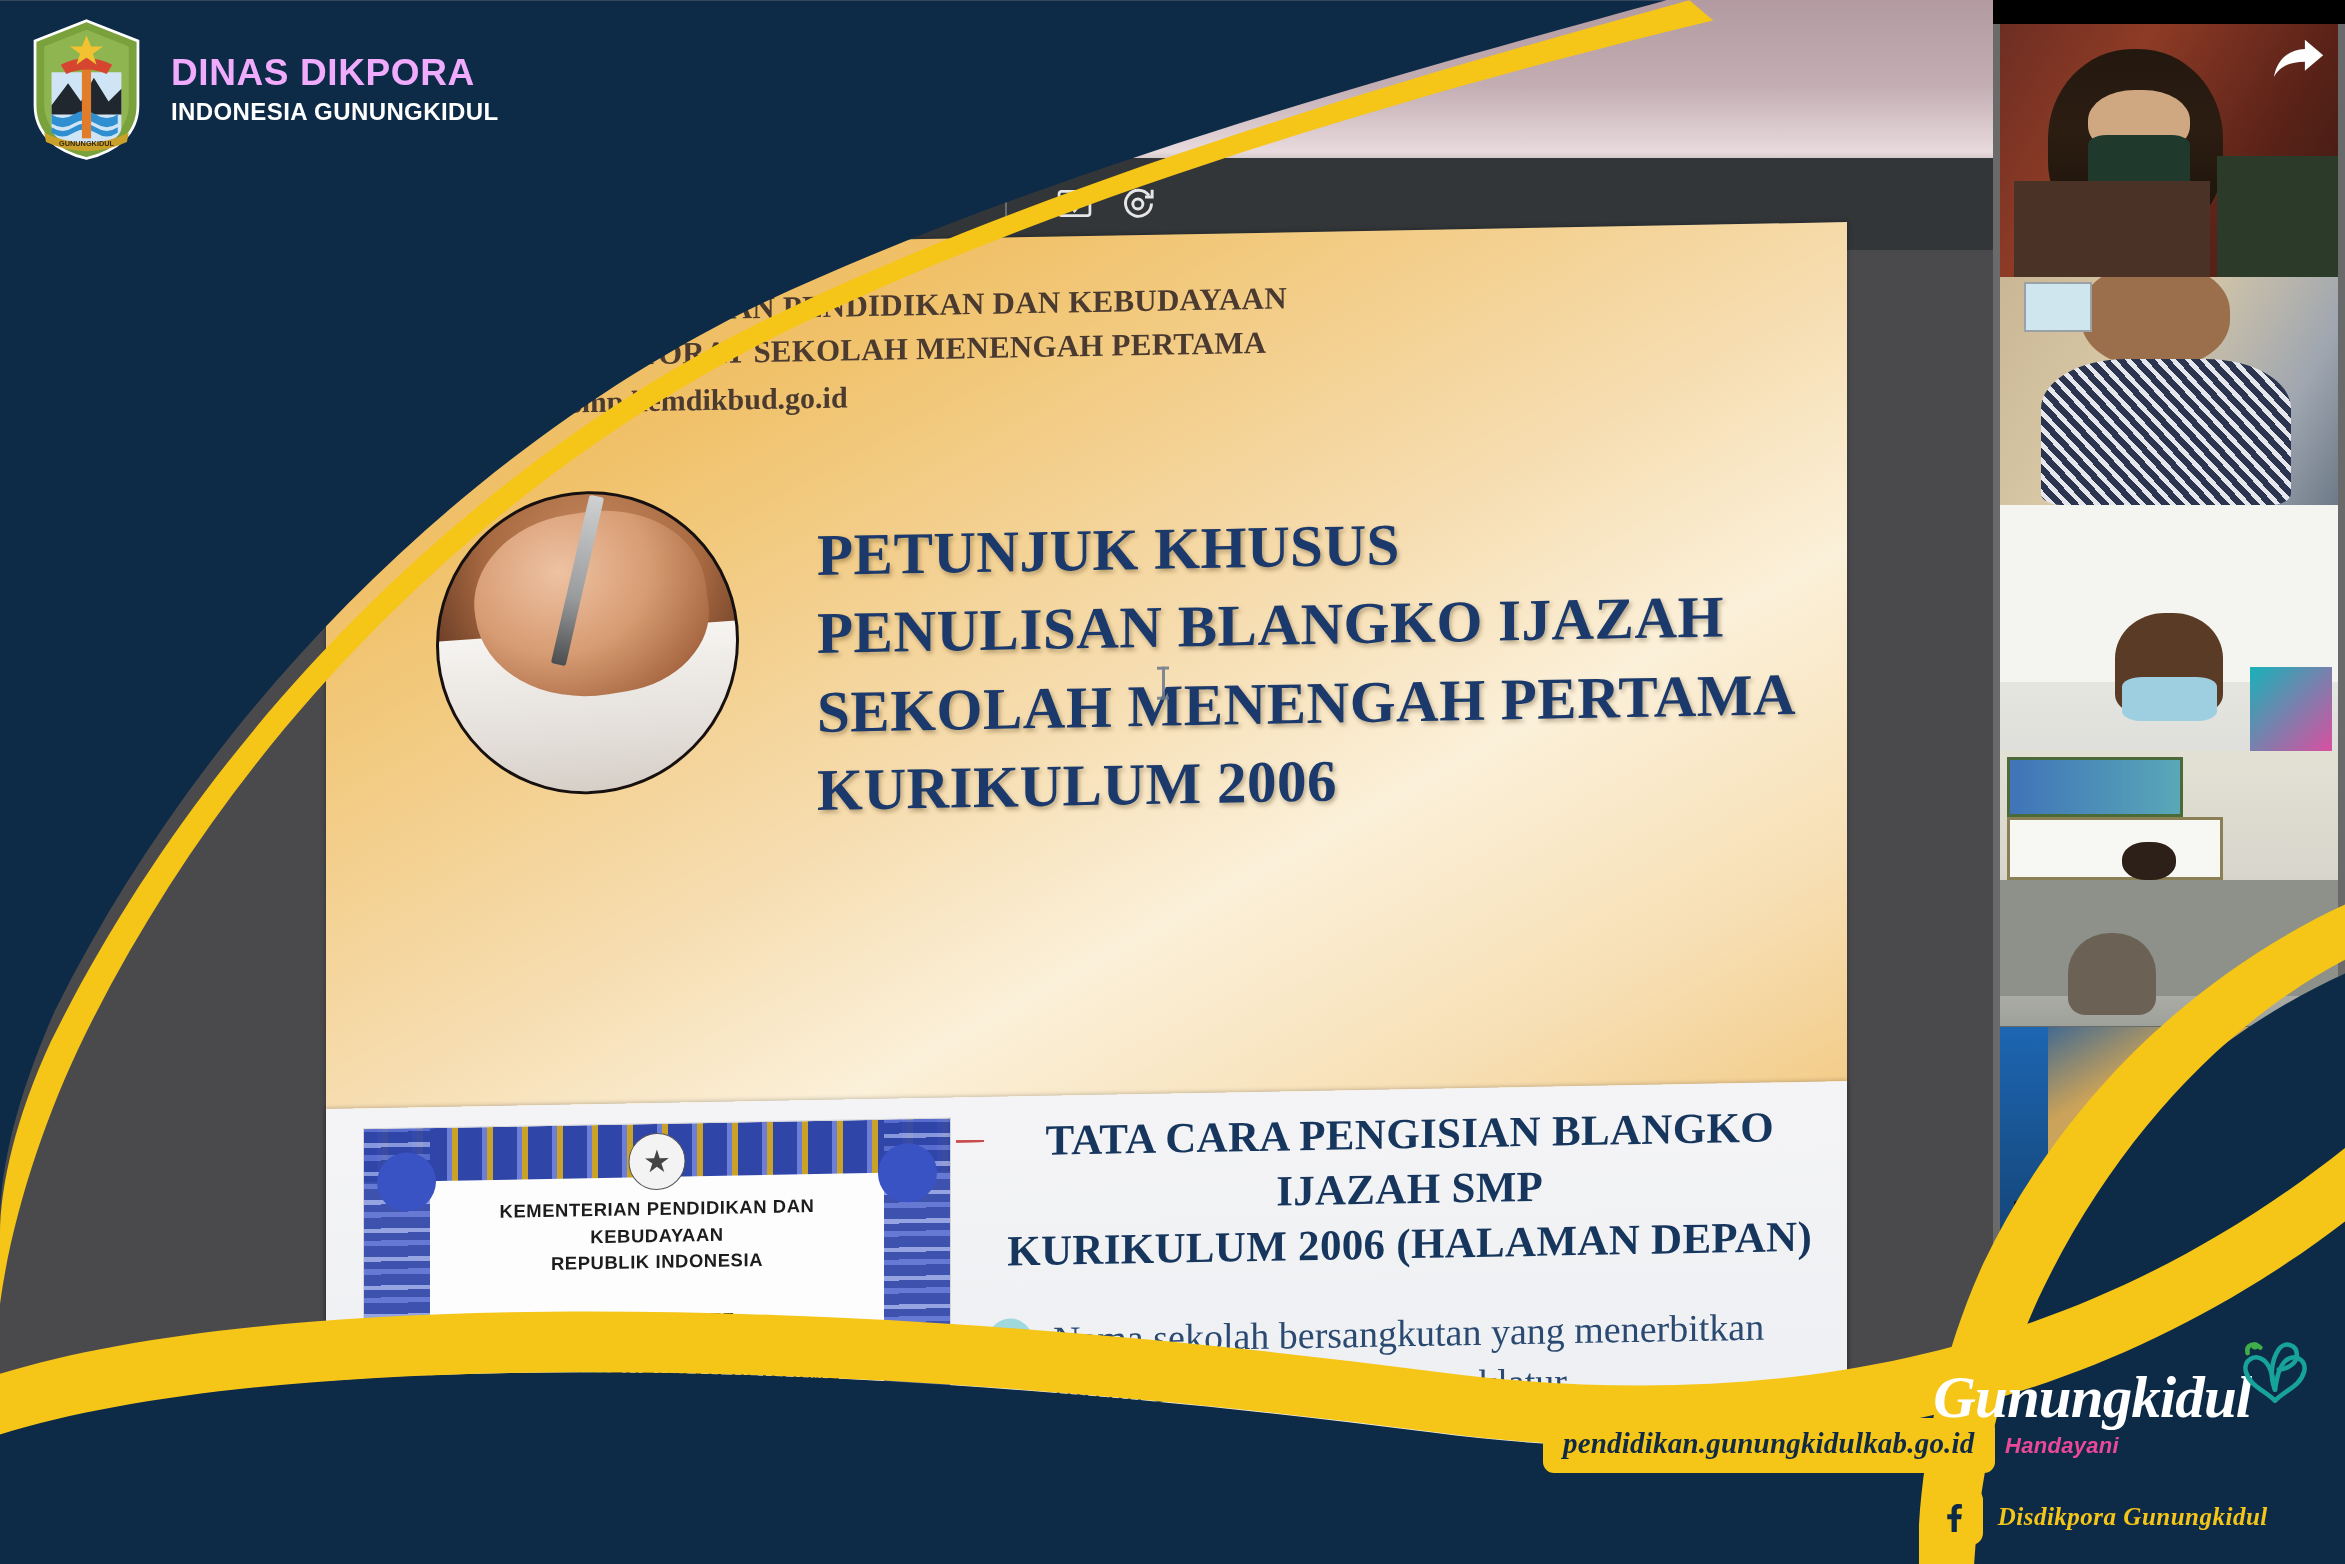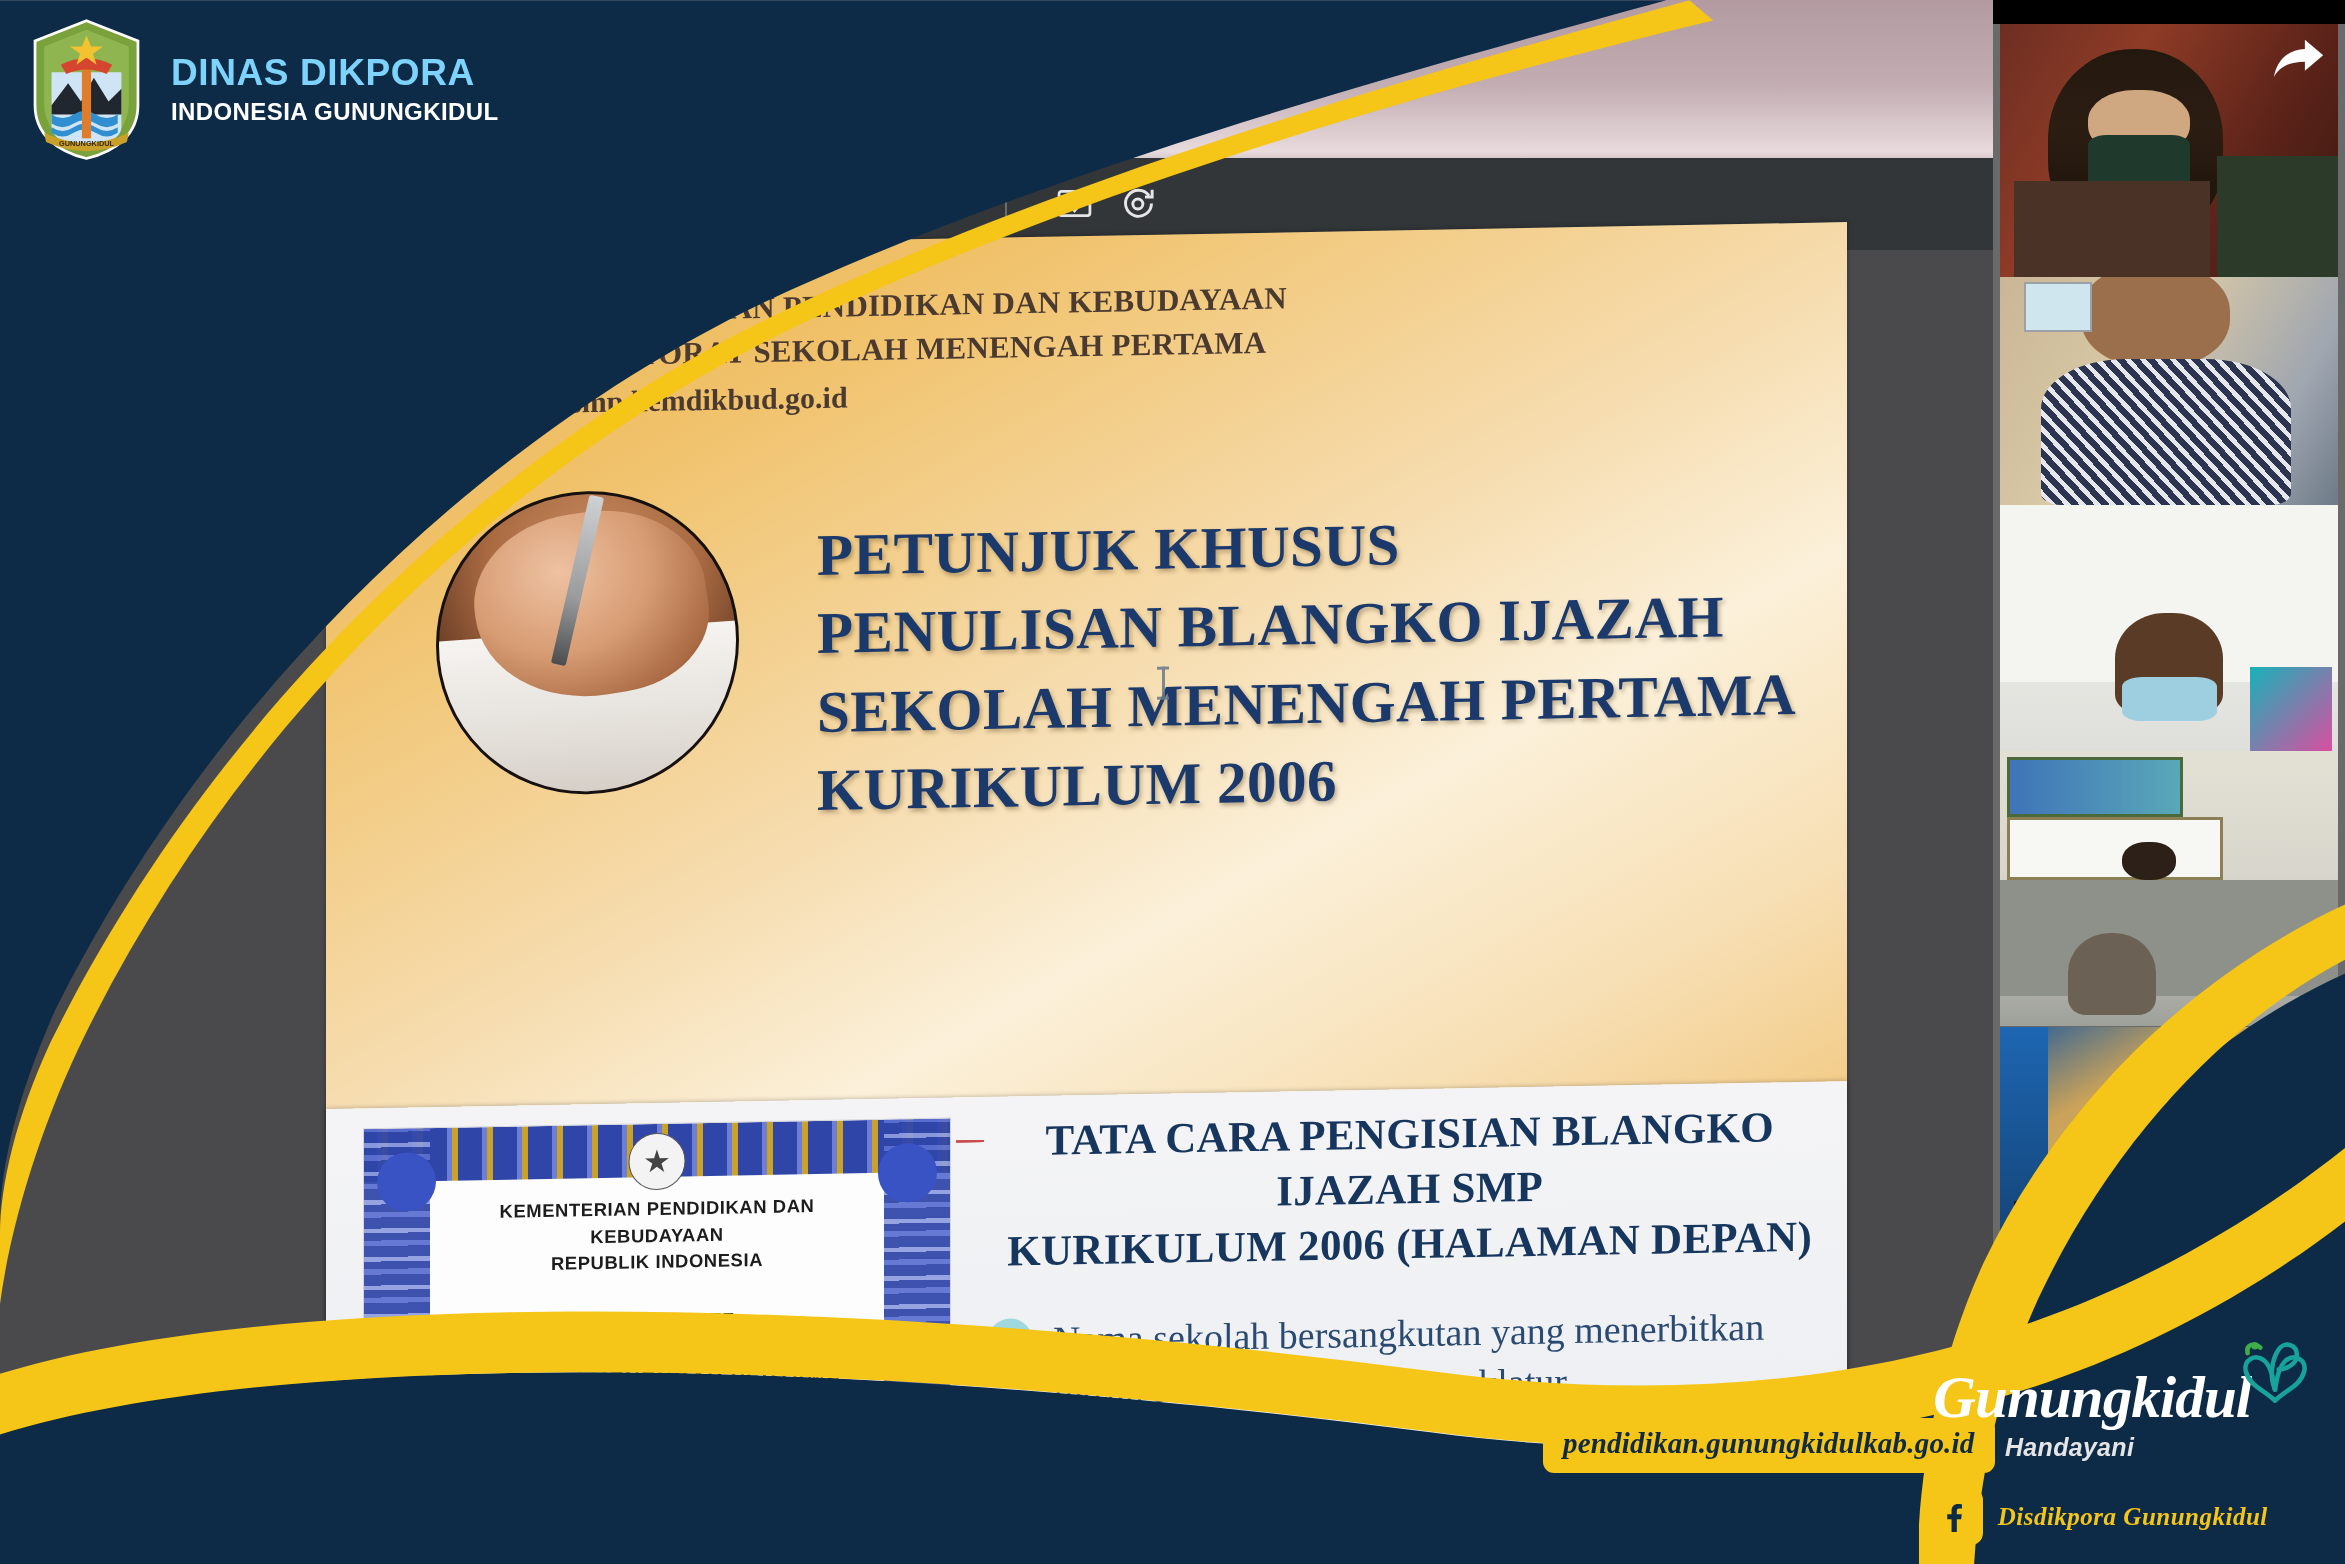--- a/index.html
+++ b/index.html
@@ -123,40 +123,40 @@
     font-size:38px; line-height:1.35; }
   .s2-arrow { position:absolute; left:-31px; width:27.5px; height:2.8px; background:#c94b4e; }
 
   
   .frame-svg { position:absolute; left:0; top:0; width:2345px; height:1565px;
     pointer-events:none; }
 
   
   .hdr { position:absolute; left:24px; top:16.5px; display:flex; align-items:center; gap:22px; }
   .gk-crest { width:125px; height:145px; }
-  .hdr-txt .t1 { color:#7dd3fc; font-size:37px; font-weight:700; letter-spacing:0.6px;
+  .hdr-txt .t1 { color:#f0abfc; font-size:37px; font-weight:700; letter-spacing:0.6px;
     line-height:1.12; }
   .hdr-txt .t2 { color:#ffffff; font-size:24px; font-weight:700; letter-spacing:0.4px;
     margin-top:3.7px; }
 
   
   .vid-strip { position:absolute; left:1993px; top:0; width:353px; height:1565px;
     background:#6a6a6a; }
   .vid-blackbar { position:absolute; left:0; top:0; width:100%; height:24px; background:#000; }
   .tile { position:absolute; left:7.3px; width:338px; overflow:hidden; }
   .tile-inner { position:absolute; inset:0; }
   .share-arrow { position:absolute; right:13px; top:13px; width:53px; height:44px; }
 
   
   .brand { position:absolute; right:24px; bottom:20px; width:395px; }
   .brand-logo { position:relative; height:138px; }
   .bl-text { position:absolute; left:7.3px; top:26px; color:#ffffff; font-size:59px;
     font-family:"Liberation Serif", serif; font-style:italic; font-weight:700;
     letter-spacing:-0.9px; }
-  .bl-sub { position:absolute; left:79px; top:96px; color:#e5e5e5; font-size:25px;
+  .bl-sub { position:absolute; left:79px; top:96px; color:#ec4899; font-size:22px;
     font-weight:700; font-style:italic; letter-spacing:0.3px; }
   .bl-butterfly { position:absolute; right:3.7px; top:-3.7px; width:84px; height:79px; }
   .soc-row { display:flex; align-items:center; gap:14.7px; margin-top:13px; }
   .soc-ico { width:57px; height:57px; border-radius:12px; background:#f5c518;
     display:flex; align-items:center; justify-content:center; }
   .soc-ico svg { width:37px; height:37px; fill:#0d2b47; }
   .soc-txt { color:#f5c518; font-size:40px; font-family:"Liberation Serif", serif;
     font-style:italic; font-weight:700; letter-spacing:0.5px; }
   .soc-txt.small { font-size:25px; }
 

